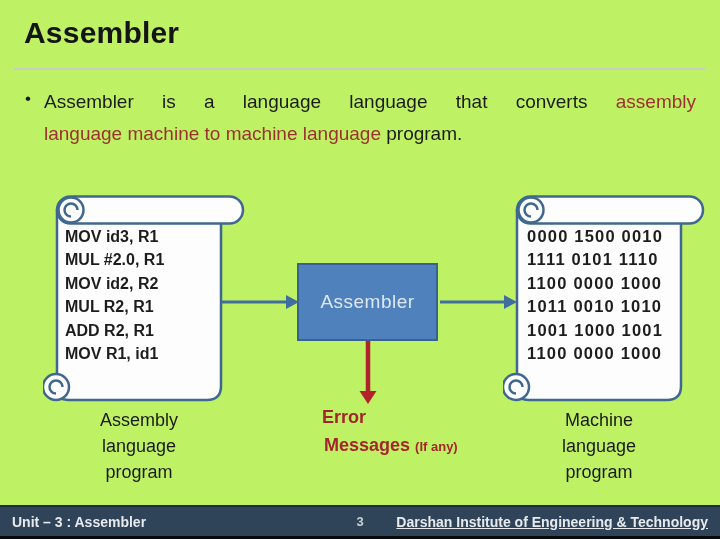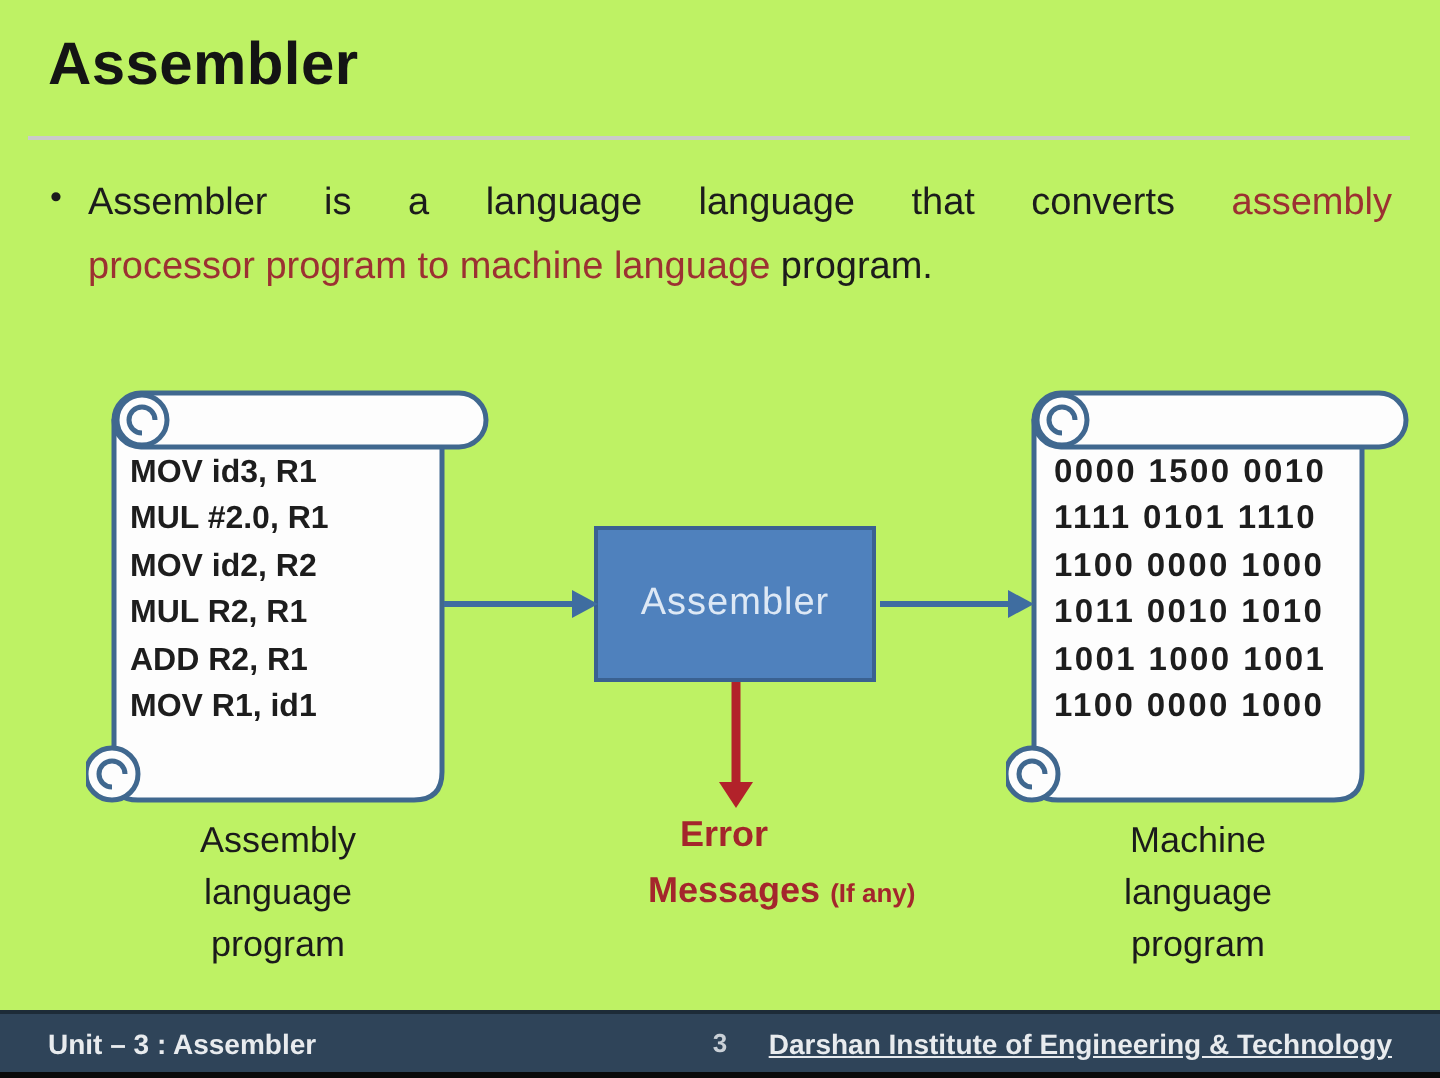--- a/index.html
+++ b/index.html
@@ -47,33 +47,33 @@
   .arrows{ position:absolute; left:0; top:0; z-index:5; pointer-events:none; }
   
   .caption{
     position:absolute; top:407px; width:192px; text-align:center;
     font-size:18px; line-height:26px; color:#1b1b1b; white-space:pre-line;
   }
   .caption.left{ left:43px; }
   .caption.right{ left:503px; }
   
   .error-l1{
-    position:absolute; left:322px; top:407px; width:80px; text-align:center;
+    position:absolute; left:322px; top:407px; width:80px; 
     font-size:18px; font-weight:bold; color:#a4262c;
   }
   .error-l2{
     position:absolute; left:324px; top:435px; white-space:nowrap;
     font-size:18px; font-weight:bold; color:#a4262c;
   }
   .error-suffix{ font-size:13px; font-weight:bold; }
   
   .footer{
     position:absolute; left:0; top:505px; width:720px; height:31px;
     box-sizing:border-box; background:#2f4459; border-top:2px solid #1d2b38;
-    display:flex; align-items:center; padding:0 24px;
+    display:flex; align-items:center; padding:0 12px;
     color:#e8ebee; font-size:14px; font-weight:bold;justify-content:flex-end;
   }
   .footer-left{ flex:none; }
   .footer-page{
     position:absolute; left:0; right:0; text-align:center;
     color:#c9d0d7; font-size:13px; font-weight:bold;
   }
   .footer-right{ margin-left:auto; z-index:1;text-decoration:underline; }
   .bottom-strip{
     position:absolute; left:0; bottom:0; width:720px; height:3px; background:#0a0a0a;
@@ -96,21 +96,21 @@
 </svg>
 
 <div class="slide">
 
   <h1 class="title">Assembler</h1>
   <div class="title-divider"></div>
 
   <span class="bullet-dot">•</span>
   <div class="bullet-text">
     <div class="bullet-line1"><span>Assembler is a language language that converts</span> <span class="red-text">assembly</span></div>
-    <div class="bullet-line2"><span class="red-text">processor program to machine language</span> <span>program.</span></div>
+    <div class="bullet-line2"><span class="red-text">language machine to machine language</span> <span>program.</span></div>
   </div>
 
   <div class="scroll left">
     <svg viewBox="0 0 204 212" width="204" height="212">
         <use href="#scroll-shape-def"></use>
       </svg>
     <div class="scroll-code">
       <div>MOV id3, R1</div>
       <div>MUL #2.0, R1</div>
       <div>MOV id2, R2</div>

